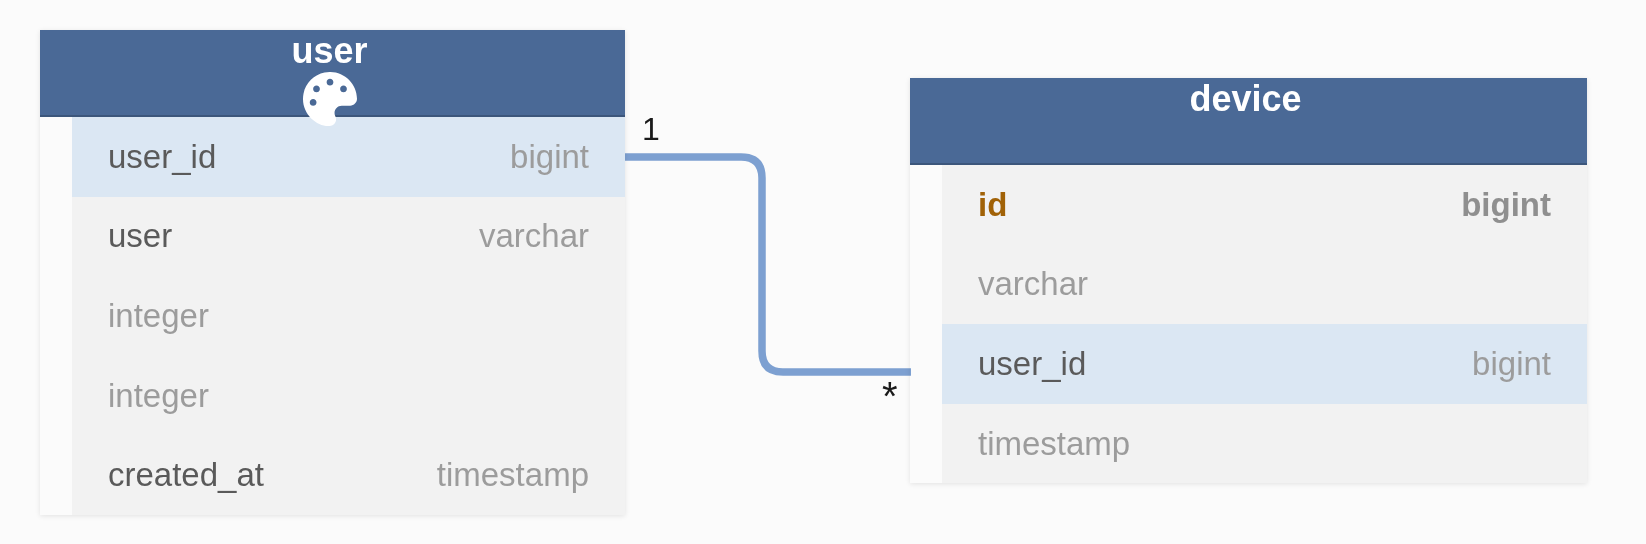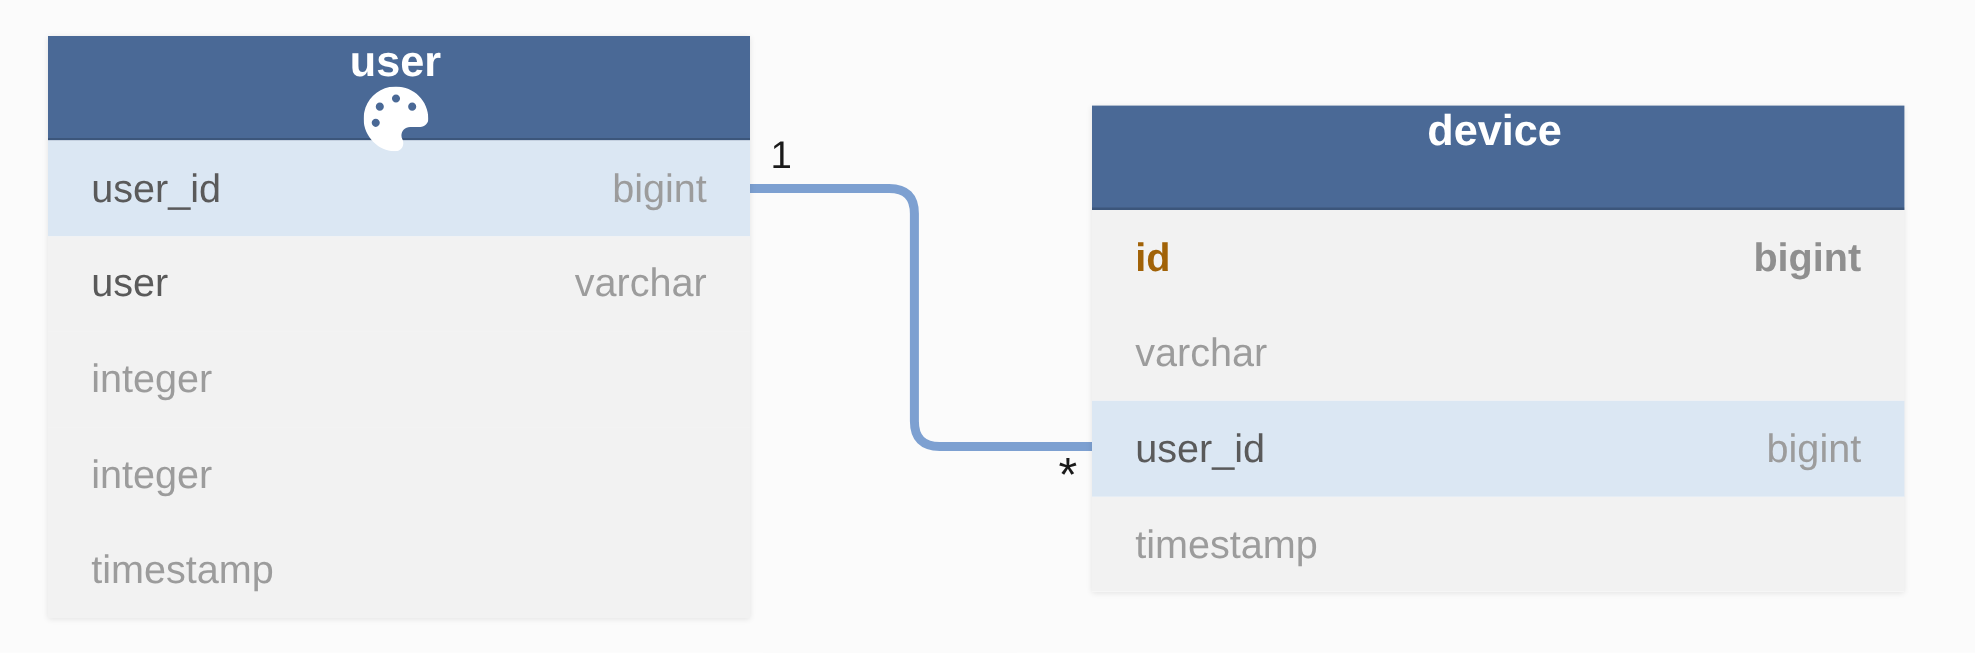--- a/index.html
+++ b/index.html
@@ -36,28 +36,29 @@
   }
   .db-table .trow {
     box-sizing: border-box;
     height: 79.6px;
     background: #f2f2f2;
     display: flex;
     align-items: center;
     justify-content: space-between;
     padding: 0 36px;
     font-size: 33px;
+    margin-left: 32px;
   }
   .db-table .trow.highlight { background: #dbe7f3; }
   .fname { color: #5a5a5a; }
   .ftype { color: #9c9c9c; }
   .trow.pk .fname { font-weight: bold; color: #a16207; }
   .trow.pk .ftype { font-weight: bold; color: #8f8f8f; }
   #table-user   { left: 40px;  top: 30px; width: 585px; }
-  #table-device { left: 910px; top: 88px; width: 677px; }
+  #table-device { left: 910px; top: 78px; width: 677px; }
   .rel-svg {
     position: absolute;
     left: 0; top: 0;
     width: 1646px; height: 544px;
     pointer-events: none;
   }
   .rel-svg path { pointer-events: stroke; }
   .rel-label {
     position: absolute;
     color: #1a1a1a;
@@ -96,20 +97,21 @@
       <span class="fname">user</span>
       <span class="ftype">varchar</span>
     </div>
     <div class="trow">
       <span class="ftype">integer</span>
     </div>
     <div class="trow">
       <span class="ftype">integer</span>
     </div>
     <div class="trow">
+      <span class="fname">created_at</span>
       <span class="ftype">timestamp</span>
     </div>
   </div>
 
   <div class="db-table" id="table-device">
     <div class="thead">
       <span>device</span>
     </div>
     <div class="trow pk">
       <span class="fname">id</span>

